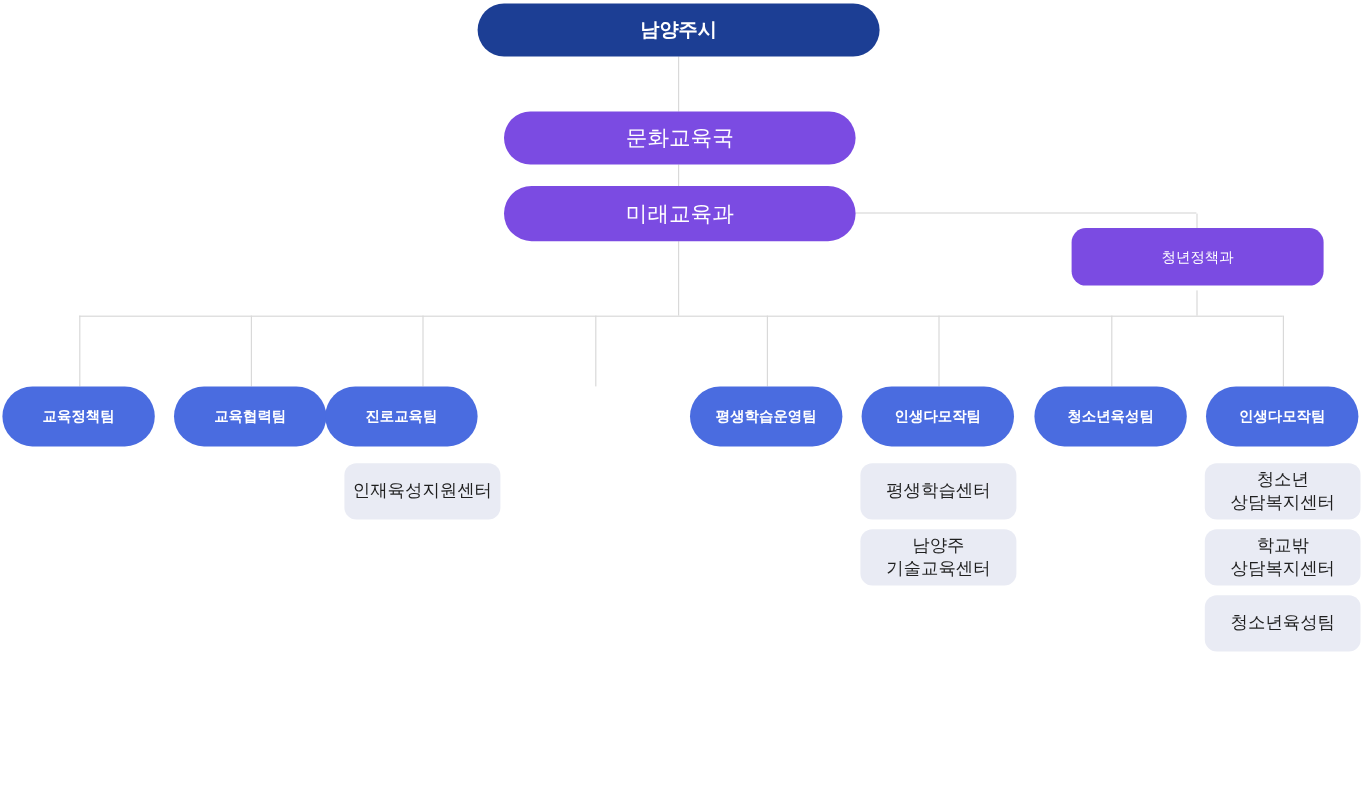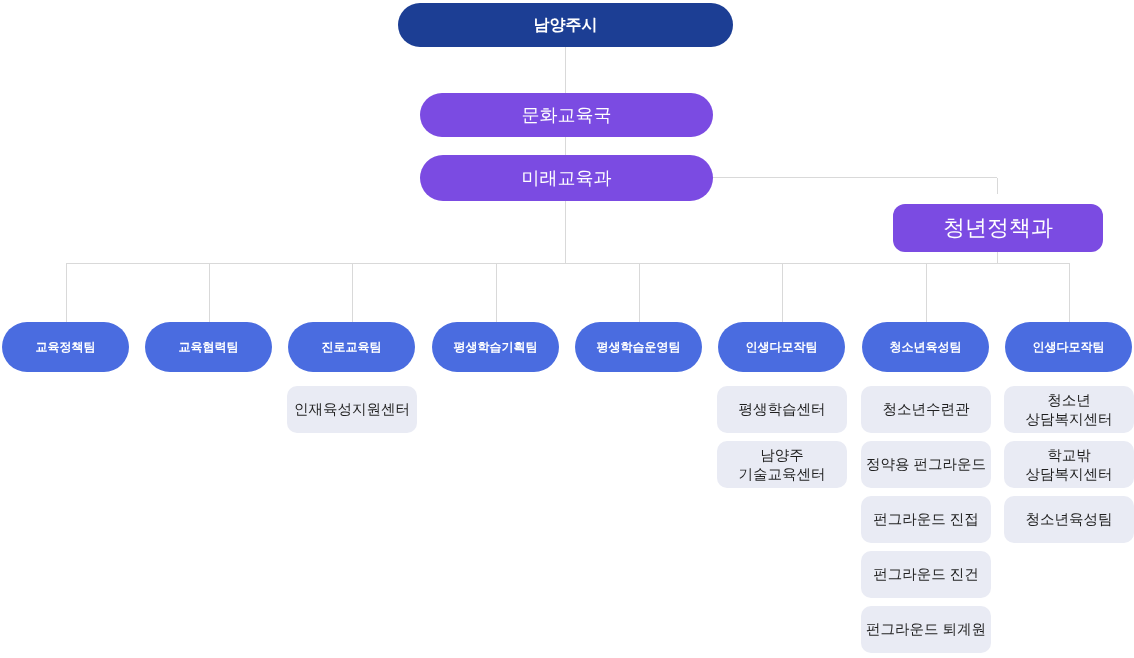--- a/index.html
+++ b/index.html
@@ -16,21 +16,21 @@
     position:relative;width:1134px;height:658px;background:#ffffff;
     font-family:"Liberation Sans",sans-serif;overflow:hidden;
   }
   .node{
     position:absolute;display:flex;align-items:center;justify-content:center;
     color:var(--text-on-fill);text-align:center;box-sizing:border-box;
   }
   .root{left:398px;top:3px;width:335px;height:44px;border-radius:22px;background:var(--root-bg);font-size:16px;font-weight:600;}
   .bureau{left:420px;top:93px;width:293px;height:44px;border-radius:22px;background:var(--purple);font-size:18px;font-weight:500;}
   .division{left:420px;top:155px;width:293px;height:46px;border-radius:23px;background:var(--purple);font-size:18px;font-weight:500;}
-  .youth{left:893px;top:204px;width:210px;height:48px;border-radius:12px;background:var(--purple);font-size:22px;font-weight:500;}
+  .youth{left:893px;top:190px;width:210px;height:48px;border-radius:12px;background:var(--purple);font-size:12px;font-weight:500;}
   .team{top:322px;width:127px;height:50px;border-radius:25px;background:var(--blue);font-size:12px;font-weight:600;}
   .col{position:absolute;top:386px;width:130px;display:flex;flex-direction:column;gap:8px;}
   .sub{
     min-height:47px;border-radius:10px;background:var(--sub-bg);color:var(--sub-text);
     font-size:14.5px;font-weight:500;line-height:19px;
     display:flex;align-items:center;justify-content:center;text-align:center;
     white-space:pre-line;box-sizing:border-box;padding:4px 2px;
   }
   .line{position:absolute;background:var(--line);}
 </style>
@@ -55,44 +55,36 @@
   <div class="line" style="left:926px;top:263px;width:1px;height:59px"></div>
   <div class="line" style="left:1069px;top:263px;width:1px;height:59px"></div>
 
   <div class="node root">남양주시</div>
   <div class="node bureau">문화교육국</div>
   <div class="node division">미래교육과</div>
   <div class="node youth">청년정책과</div>
 
   <div class="node team" style="left:2px">교육정책팀</div>
   <div class="node team" style="left:145px">교육협력팀</div>
-  <div class="node team" style="left:288px">진로교육팀</div>
-  <div class="node team" style="left:432px">평생학습기획팀</div>
+  <div class="node team" style="left:271px">진로교육팀</div>
   <div class="node team" style="left:575px">평생학습운영팀</div>
   <div class="node team" style="left:718px">인생다모작팀</div>
   <div class="node team" style="left:862px">청소년육성팀</div>
   <div class="node team" style="left:1005px">인생다모작팀</div>
 
   <div class="col" style="left:287px">
     <div class="sub">인재육성지원센터</div>
   </div>
 
   <div class="col" style="left:717px">
     <div class="sub">평생학습센터</div>
     <div class="sub">남양주
 기술교육센터</div>
   </div>
 
-  <div class="col" style="left:861px">
-    <div class="sub">청소년수련관</div>
-    <div class="sub">정약용 펀그라운드</div>
-    <div class="sub">펀그라운드 진접</div>
-    <div class="sub">펀그라운드 진건</div>
-    <div class="sub">펀그라운드 퇴계원</div>
-  </div>
 
   <div class="col" style="left:1004px">
     <div class="sub">청소년
 상담복지센터</div>
     <div class="sub">학교밖
 상담복지센터</div>
     <div class="sub">청소년육성팀</div>
   </div>
 
 </div>

